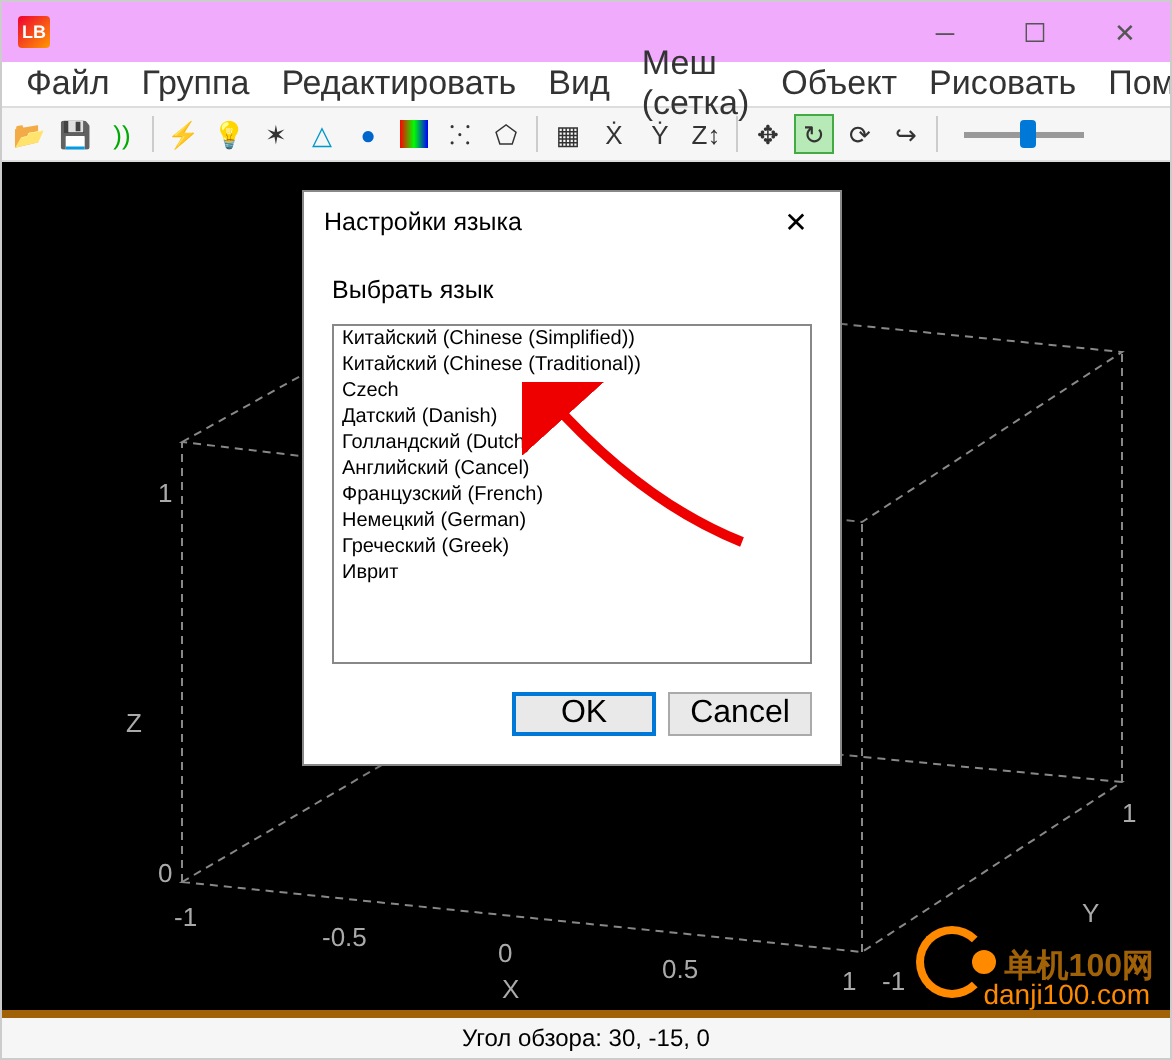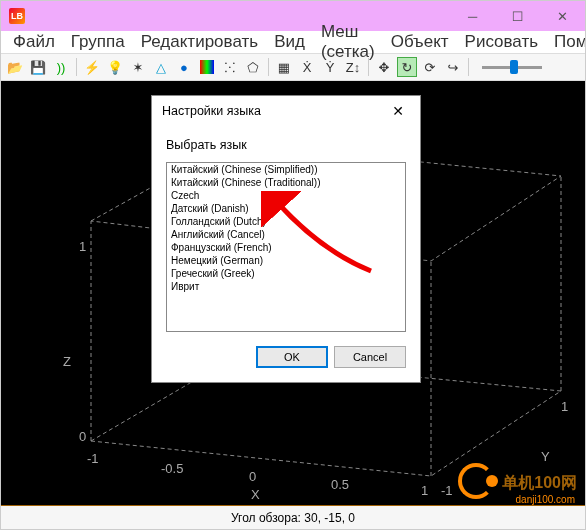--- a/index.html
+++ b/index.html
@@ -29,35 +29,35 @@
 
 .dialog { position: absolute; left: 150px; top: 94px; width: 270px; background: #fff; border: 1px solid #888; box-shadow: 2px 2px 10px rgba(0,0,0,0.3); }
 .dialog .dlg-title { height: 30px; display: flex; align-items: center; padding: 0 10px; font-size: 12.5px; }
 .dialog .dlg-title .spacer { flex: 1; }
 .dialog .dlg-close { width: 24px; text-align: center; font-size: 14px; }
 .dialog .dlg-body { padding: 12px 14px 14px; font-size: 12.5px; }
 .dialog .label { margin-bottom: 10px; }
 .dialog .listbox { border: 1px solid #888; height: 170px; overflow-y: scroll; background: #fff; }
 .dialog .listbox .item { padding: 1px 4px; font-size: 10px; }
 .dialog .btn-row { margin-top: 14px; display: flex; justify-content: flex-end; gap: 6px; }
-.dialog .btn { width: 72px; height: 22px; border: 1px solid #aaa; background: #e9e9e9; font-size: 11px; display: flex; align-items: center; justify-content: center; }
+.dialog .btn { width: 72px; height: 22px; border: 1px solid #aaa; background: #e9e9e9; font-size: 16px; display: flex; align-items: center; justify-content: center; }
 .dialog .btn.primary { border: 2px solid #0078d7; }
 
 
 .red-arrow { position: absolute; left: 260px; top: 190px; pointer-events: none; }
 
 
-.statusbar { height: 24px; display: flex; align-items: center; justify-content: center; font-size: 12px; background: #f6f6f6; border-top: 1px solid #a16207; }
+.statusbar { height: 24px; display: flex; align-items: center; justify-content: center; font-size: 12px; background: #f6f6f6; border-top: 4px solid #a16207; }
 
 
 .watermark { position: absolute; right: 8px; bottom: 26px; display: flex; align-items: center; gap: 4px; }
 .watermark .logo-c { width: 36px; height: 36px; border: 4px solid #ff8a00; border-right-color: transparent; border-radius: 50%; }
 .watermark .logo-dot { width: 12px; height: 12px; background: #ff8a00; border-radius: 50%; position: absolute; left: 28px; top: 12px; }
 .watermark .wm-text { color: #a16207; font-size: 16px; font-weight: bold; }
-.watermark .wm-url { color: #ff8a00; font-size: 10px; position: absolute; right: 2px; bottom: -2px; }
+.watermark .wm-url { color: #ff8a00; font-size: 14px; position: absolute; right: 2px; bottom: -2px; }
 </style>
 </head>
 <body>
 
 <div class="titlebar">
   <div class="app-icon">LB</div>
   <div class="title-spacer"></div>
   <div class="win-btn">─</div>
   <div class="win-btn">☐</div>
   <div class="win-btn">✕</div>

